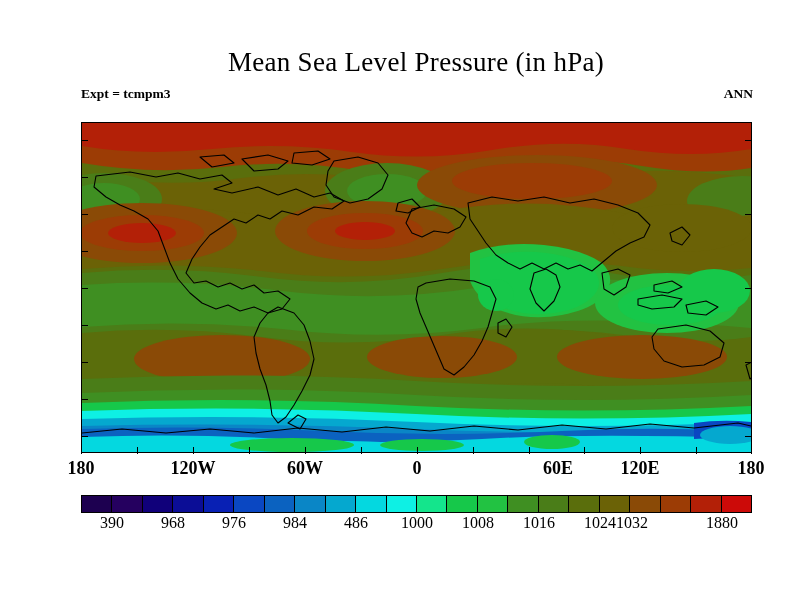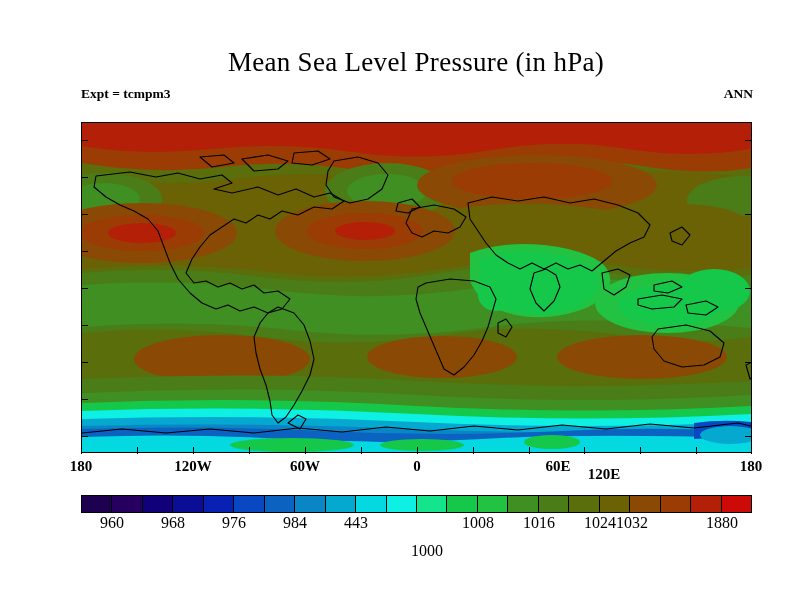--- a/index.html
+++ b/index.html
@@ -13,21 +13,21 @@
   #expt{left:81px;top:86px;}
   #period{left:0;right:0;text-align:center;top:86px;}
   #season{right:47px;top:86px;}
 
   #plot{position:absolute;left:81px;top:122px;width:671px;height:331px;
         border:1px solid #000;box-sizing:border-box;overflow:hidden;background:#3a5a18;}
   #plot svg{display:block;width:669px;height:329px;}
   .ytick{position:absolute;left:81px;width:7px;height:1px;background:#000;}
   .ytickin{position:absolute;left:745px;width:7px;height:1px;background:#000;}
   .xtick{position:absolute;top:447px;width:1px;height:7px;background:#000;}
-  .xlab{position:absolute;top:458px;font-size:15px;font-weight:bold;
+  .xlab{position:absolute;top:458px;font-size:18px;font-weight:bold;
         text-align:center;white-space:nowrap;transform:translateX(-50%);}
 
   #cbar{position:absolute;left:81px;top:495px;width:671px;height:18px;
         border:1px solid #000;box-sizing:border-box;display:flex;}
   #cbar i{flex:1 1 0;display:block;height:100%;border-right:1px solid #000;}
   #cbar i:last-child{border-right:none;}
   .clab{position:absolute;top:514px;font-size:16px;text-align:center;
         white-space:nowrap;transform:translateX(-50%);}
 </style>
 </head>
@@ -184,21 +184,21 @@
   <div class="xtick" style="left:584px;"></div>
   <div class="xtick" style="left:640px;"></div>
   <div class="xtick" style="left:696px;"></div>
   <div class="xtick" style="left:751px;"></div>
 
   <div class="xlab" style="left:81px;">180</div>
   <div class="xlab" style="left:193px;">120W</div>
   <div class="xlab" style="left:305px;">60W</div>
   <div class="xlab" style="left:417px;">0</div>
   <div class="xlab" style="left:558px;">60E</div>
-  <div class="xlab" style="left:604px;margin-top:8px;">120E</div>
+  <div class="xlab" style="left:640px;">120E</div>
   <div class="xlab" style="left:751px;">180</div>
 
   <div id="cbar">
       <i style="background: rgb(29, 0, 80);"></i>
       <i style="background: rgb(37, 0, 95);"></i>
       <i style="background: rgb(16, 0, 122);"></i>
       <i style="background: rgb(11, 13, 150);"></i>
       <i style="background: rgb(8, 32, 180);"></i>
       <i style="background: rgb(10, 71, 194);"></i>
       <i style="background: rgb(11, 98, 192);"></i>
@@ -212,25 +212,25 @@
       <i style="background: rgb(63, 143, 34);"></i>
       <i style="background: rgb(74, 125, 24);"></i>
       <i style="background: rgb(90, 110, 12);"></i>
       <i style="background: rgb(107, 98, 6);"></i>
       <i style="background: rgb(138, 74, 6);"></i>
       <i style="background: rgb(156, 60, 5);"></i>
       <i style="background: rgb(179, 32, 7);"></i>
       <i style="background: rgb(204, 10, 8);"></i>
     </div>
 
-  <div class="clab" style="left:112px;">960</div>
+  <div class="clab" style="left:112px;">390</div>
   <div class="clab" style="left:173px;">968</div>
   <div class="clab" style="left:234px;">976</div>
   <div class="clab" style="left:295px;">984</div>
-  <div class="clab" style="left:356px;">443</div>
-  <div class="clab" style="left:427px;margin-top:28px;">1000</div>
+  <div class="clab" style="left:356px;">486</div>
+  <div class="clab" style="left:417px;">1000</div>
   <div class="clab" style="left:478px;">1008</div>
   <div class="clab" style="left:539px;font-family:Liberation Serif, serif;">1016</div>
   <div class="clab" style="left:600px;text-align:center;">1024</div>
   <div class="clab" style="left:632px;">1032</div>
   <div class="clab" style="left:722px;">1880</div>
 
 </div>
 
 </body></html>

